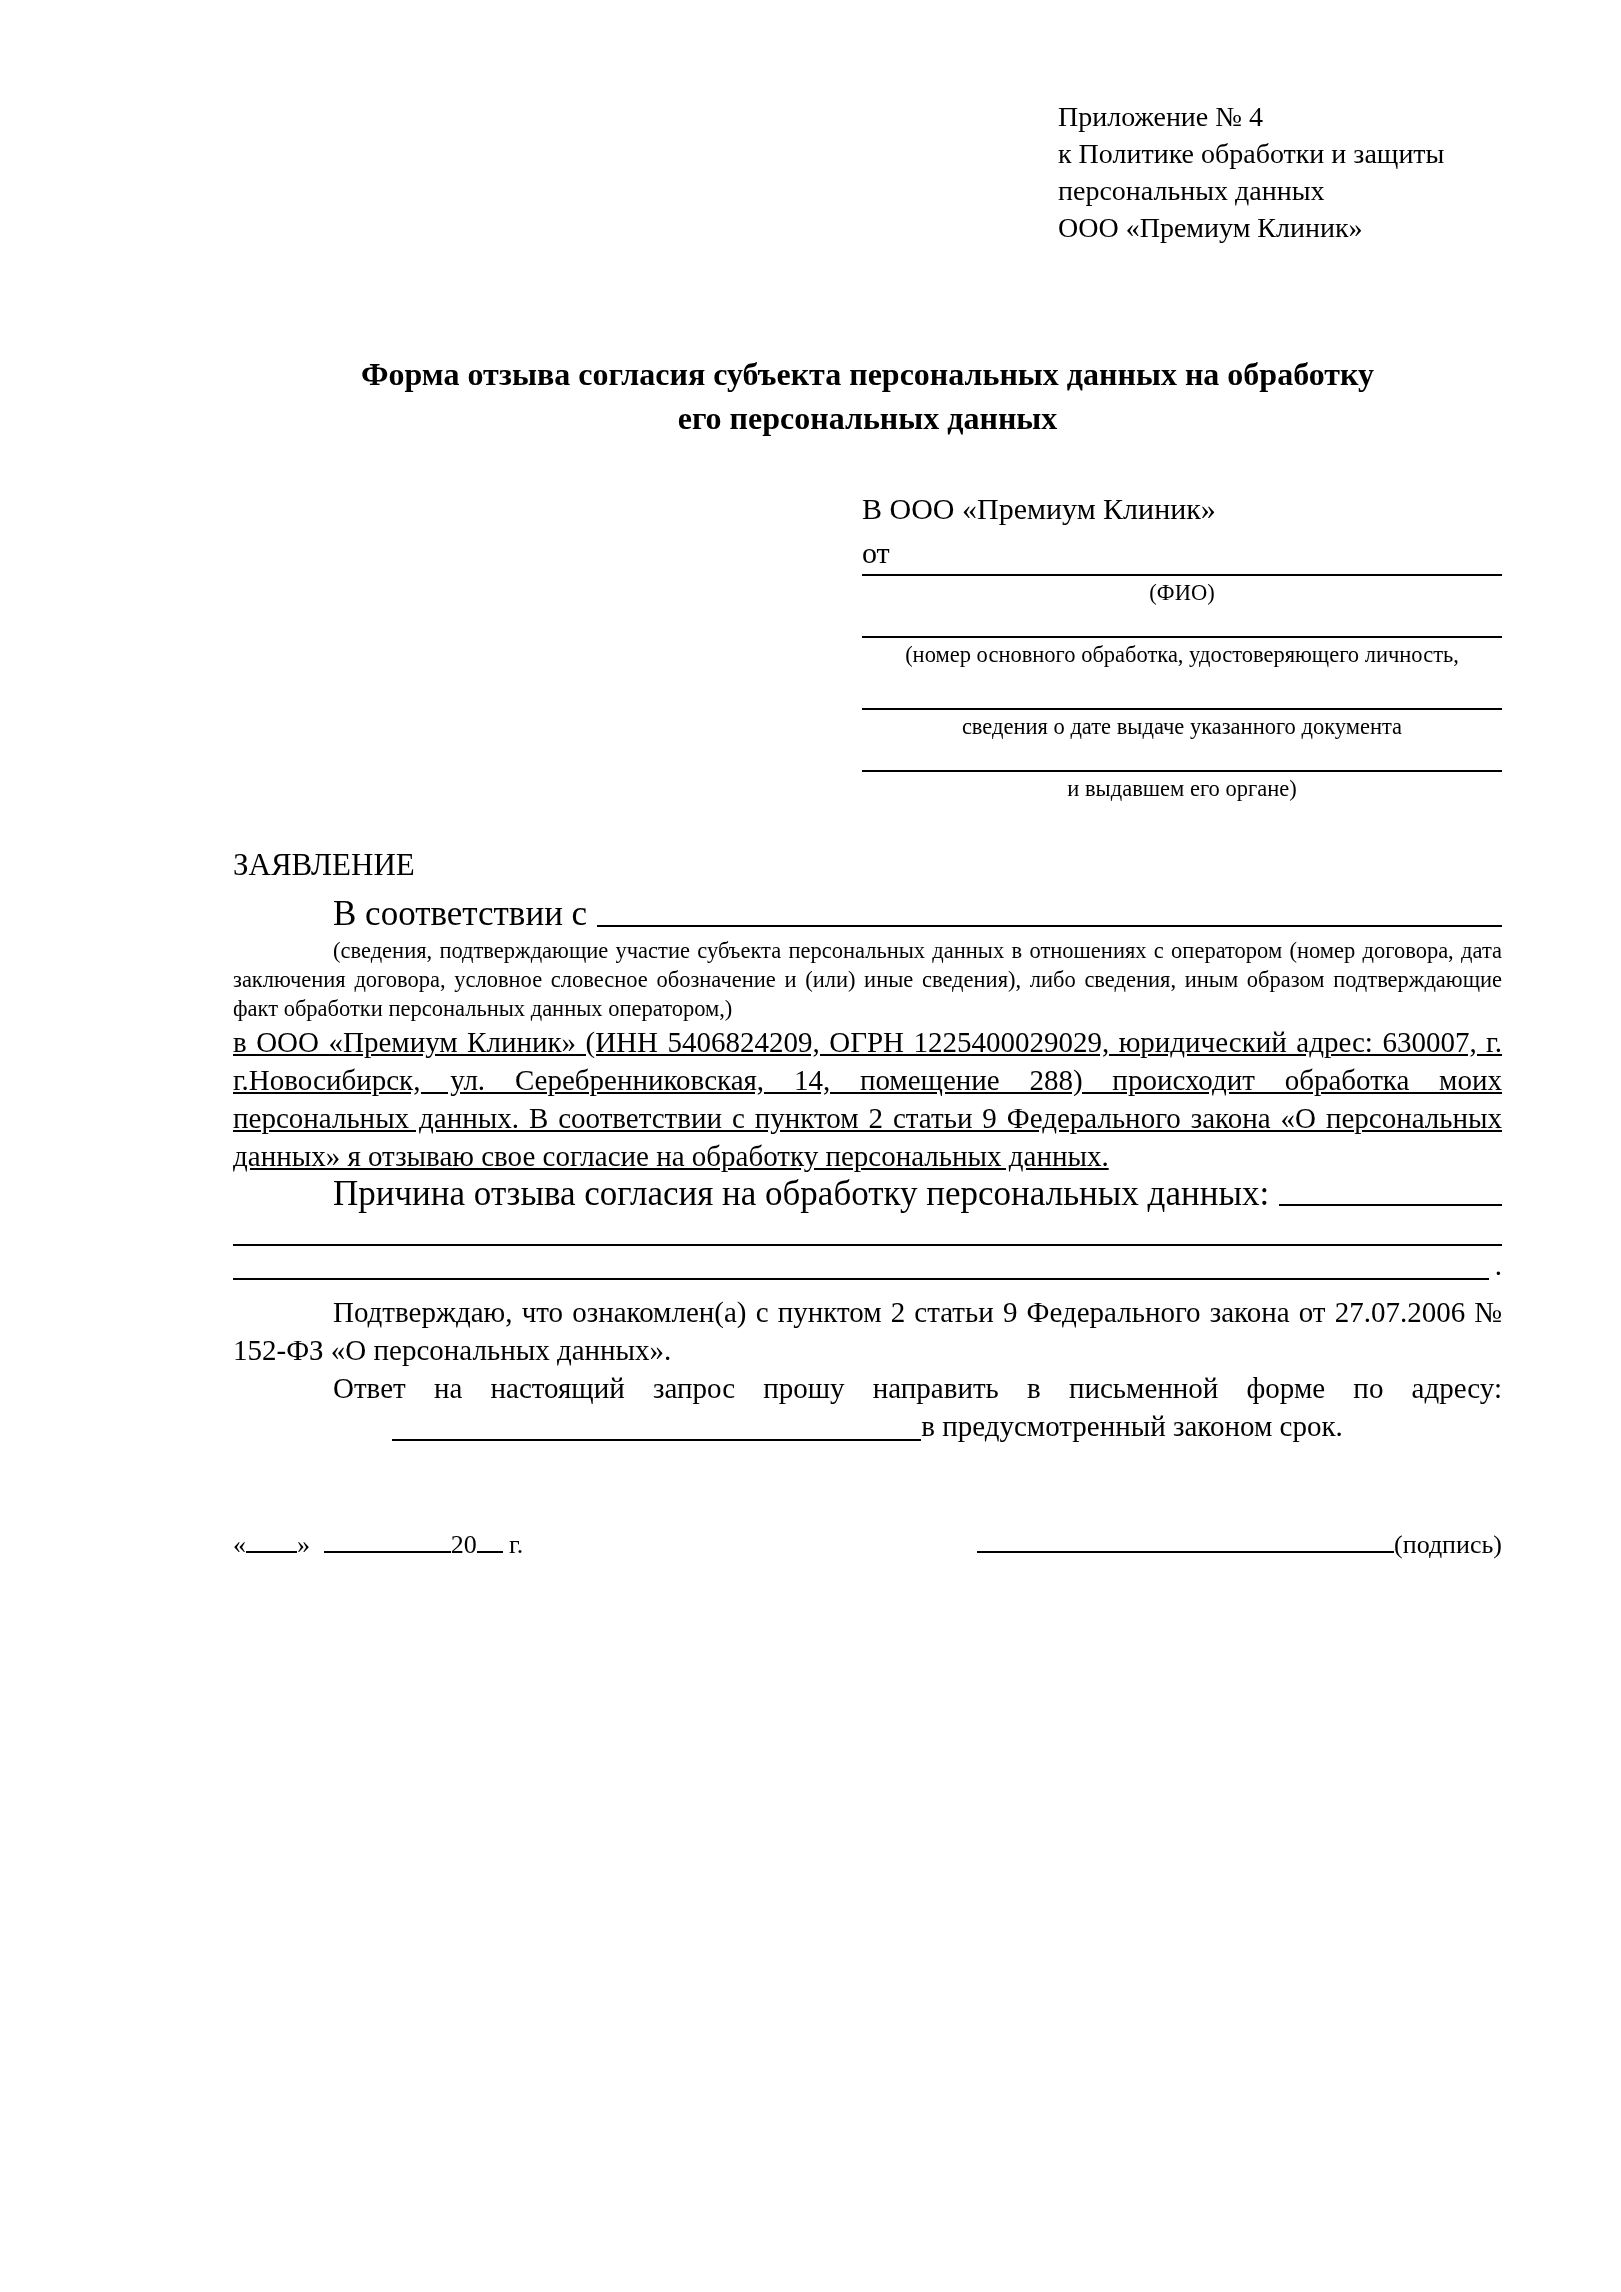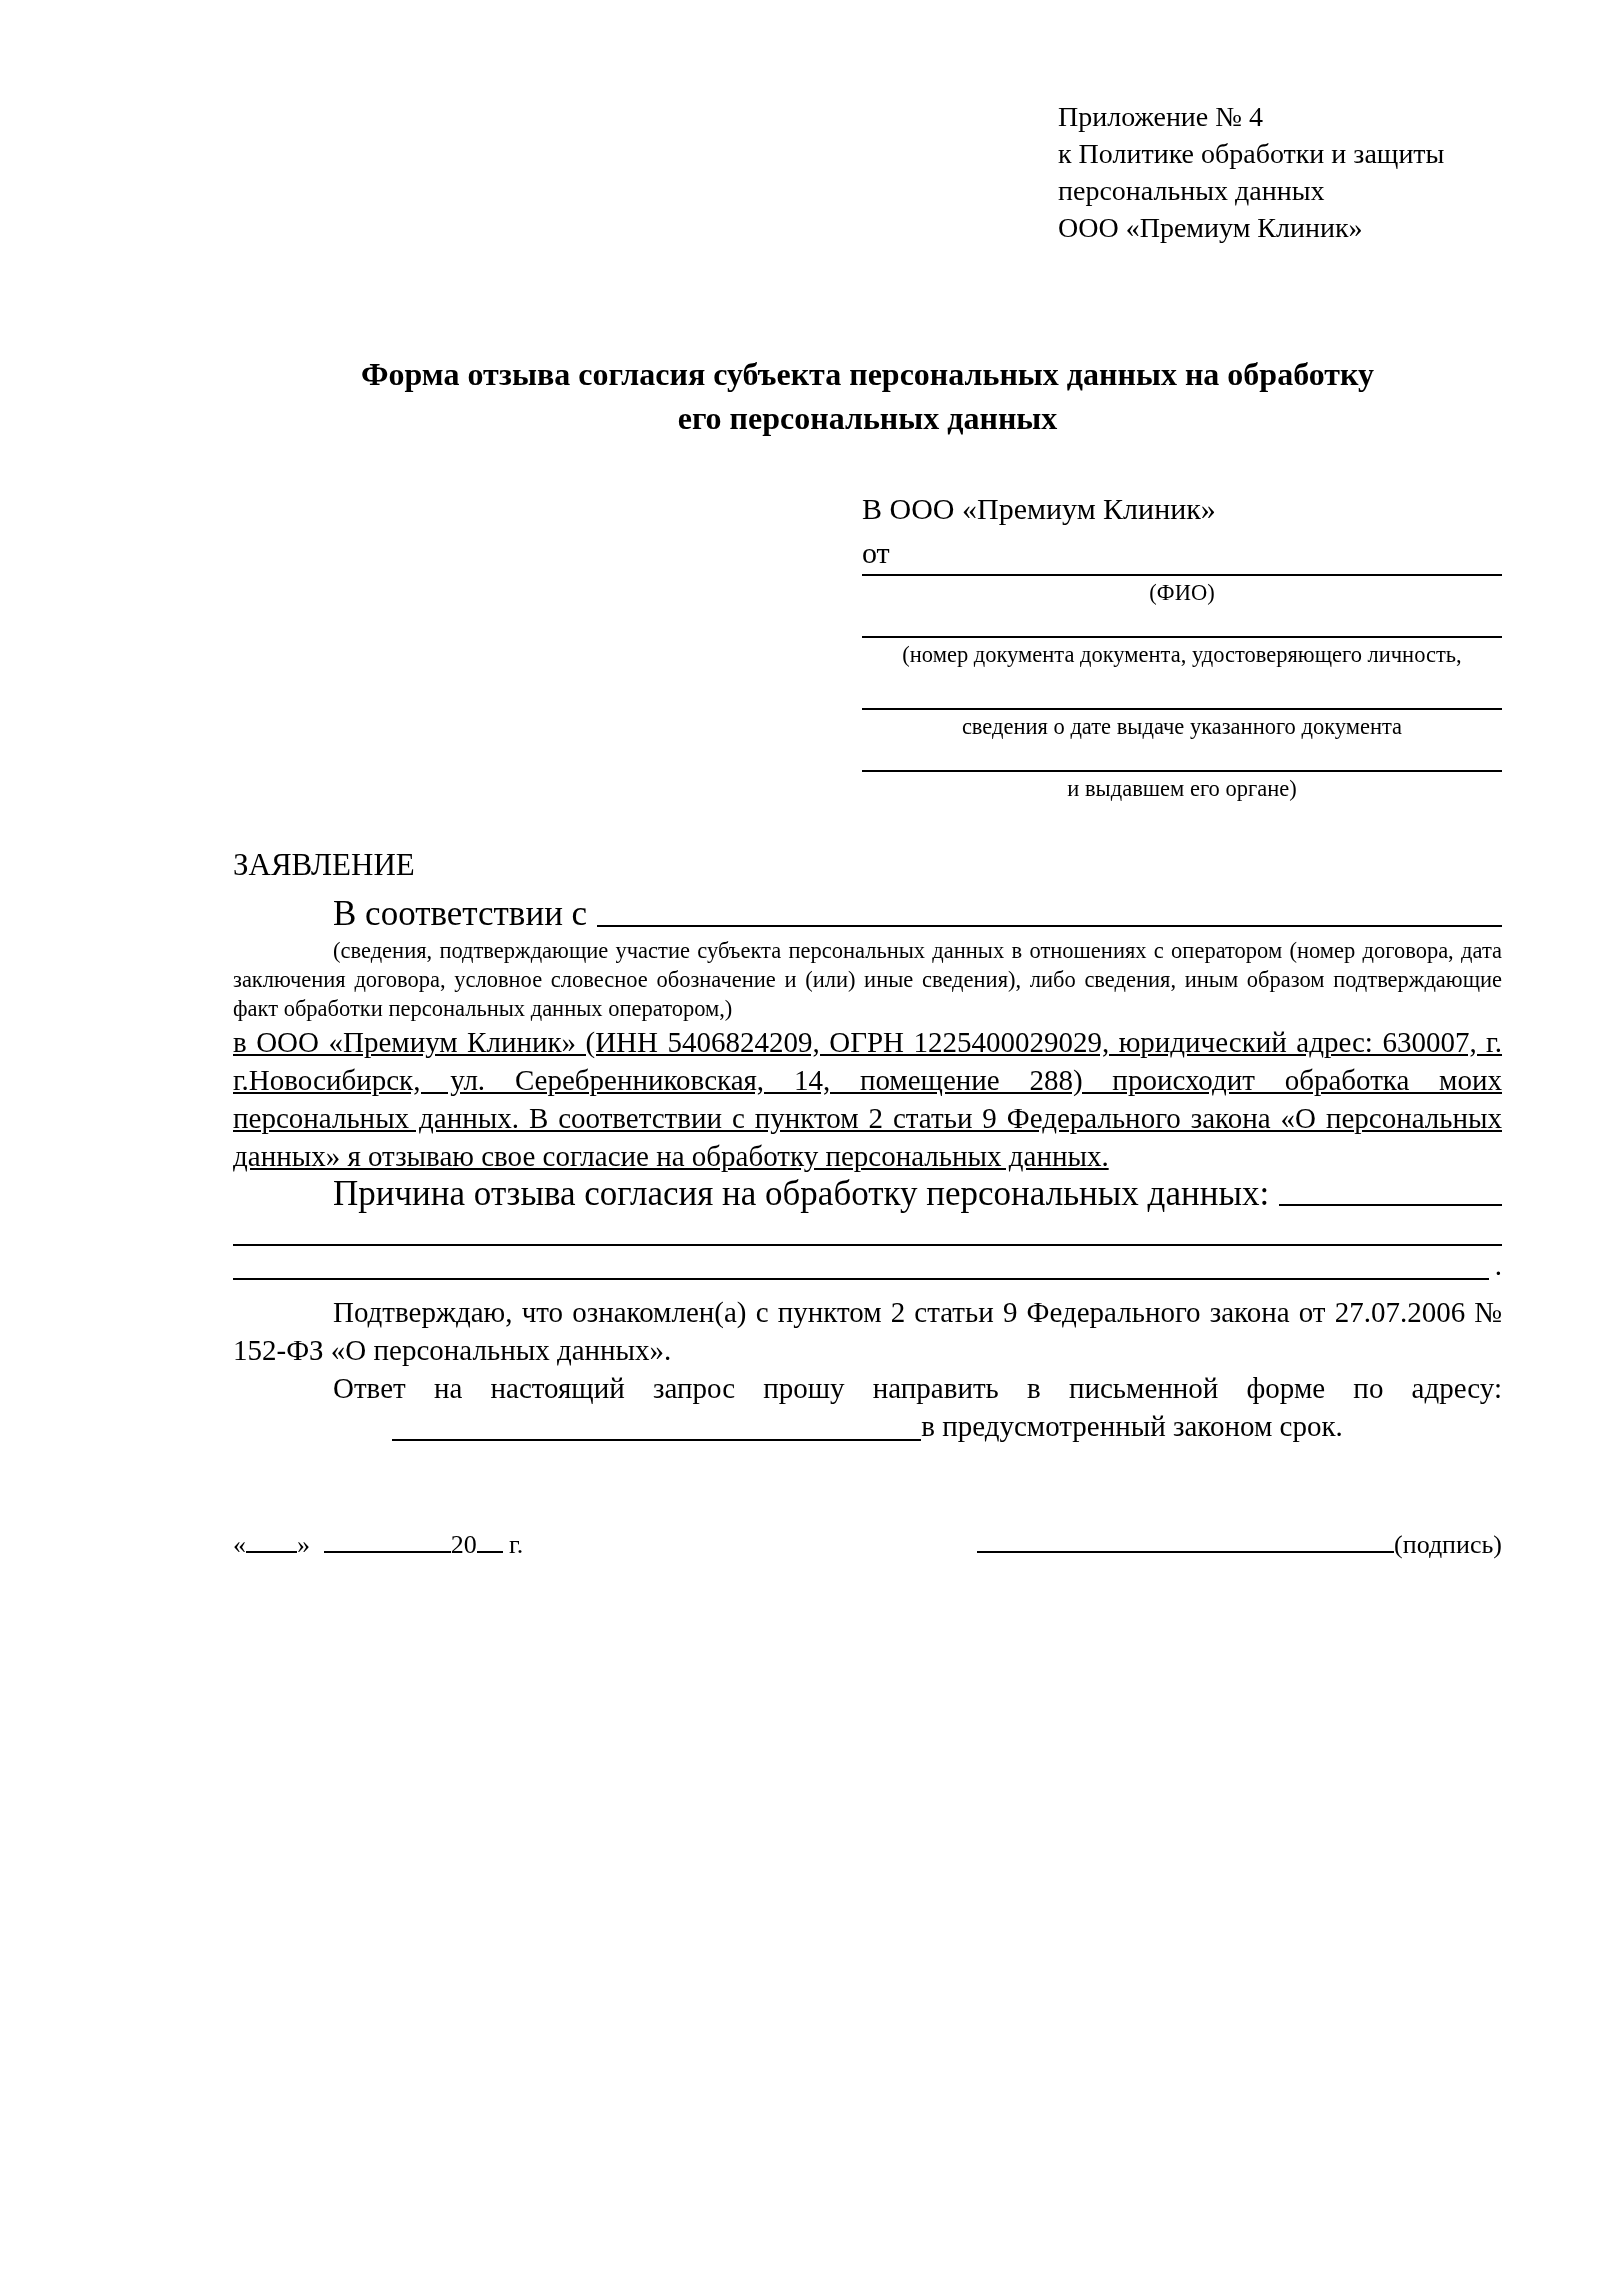--- a/index.html
+++ b/index.html
@@ -143,21 +143,21 @@
     </div>
 
     <div class="addressee">
       <div class="to">В ООО «Премиум Клиник»</div>
       <div class="from">от</div>
 
       <div class="rule"></div>
       <div class="fld-cap">(ФИО)</div>
 
       <div class="rule"></div>
-      <div class="fld-cap wide">(номер документа документа, удостоверяющего личность,</div>
+      <div class="fld-cap wide">(номер основного обработка, удостоверяющего личность,</div>
 
       <div class="rule"></div>
       <div class="fld-cap">сведения о дате выдаче указанного документа</div>
 
       <div class="rule"></div>
       <div class="fld-cap last">и выдавшем его органе)</div>
     </div>
 
     <div class="stmt-heading">ЗАЯВЛЕНИЕ</div>
 

